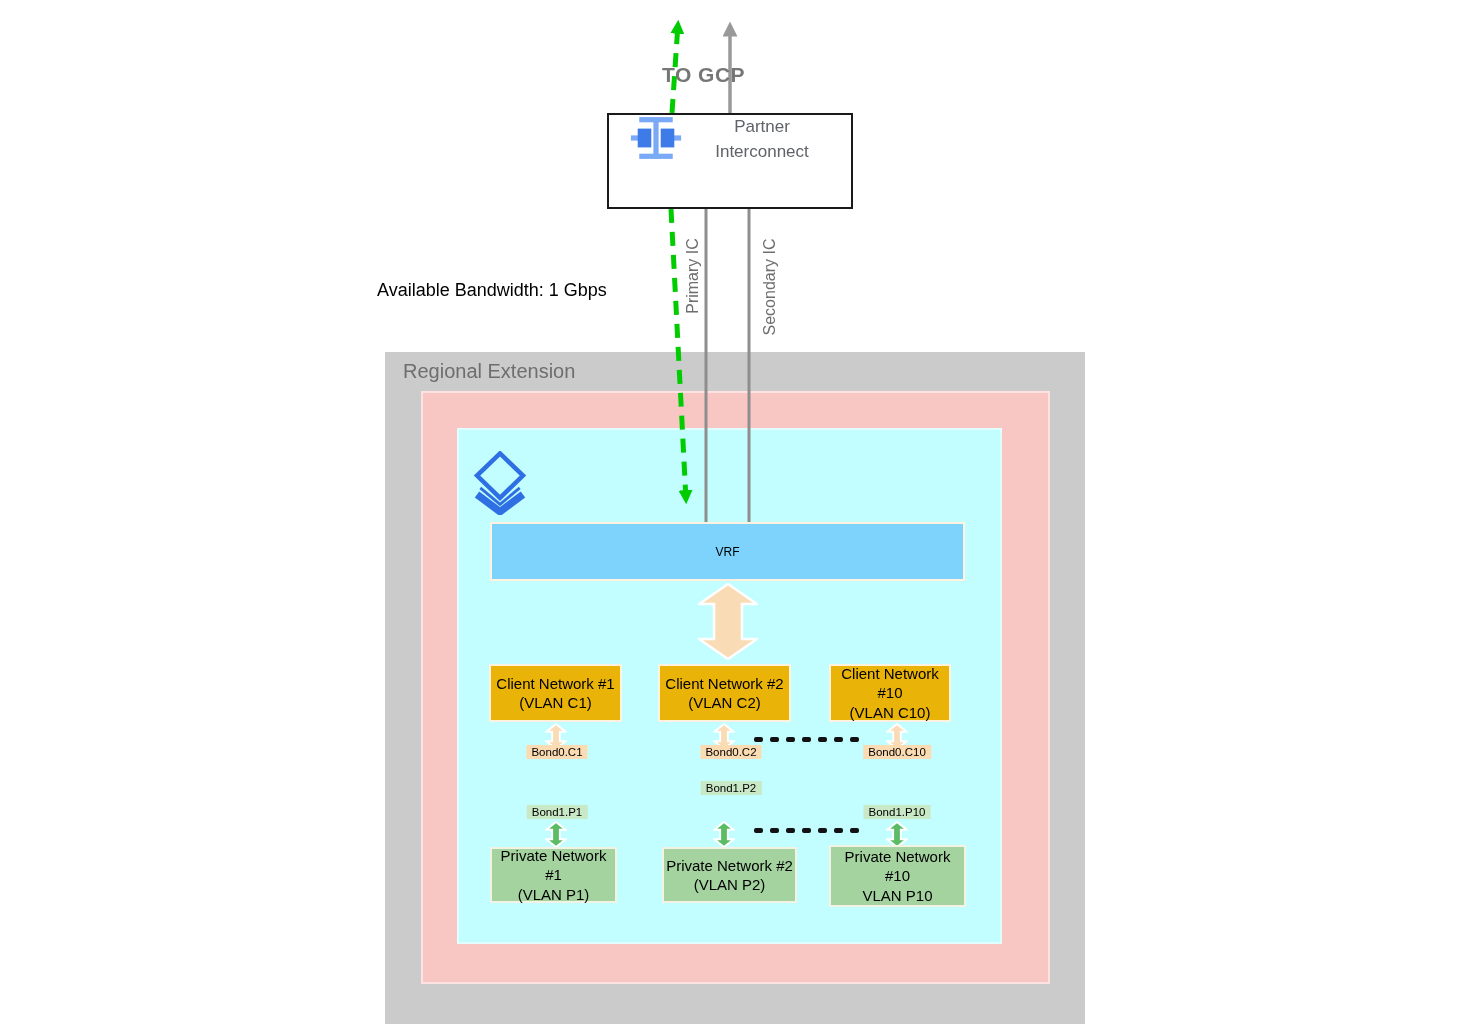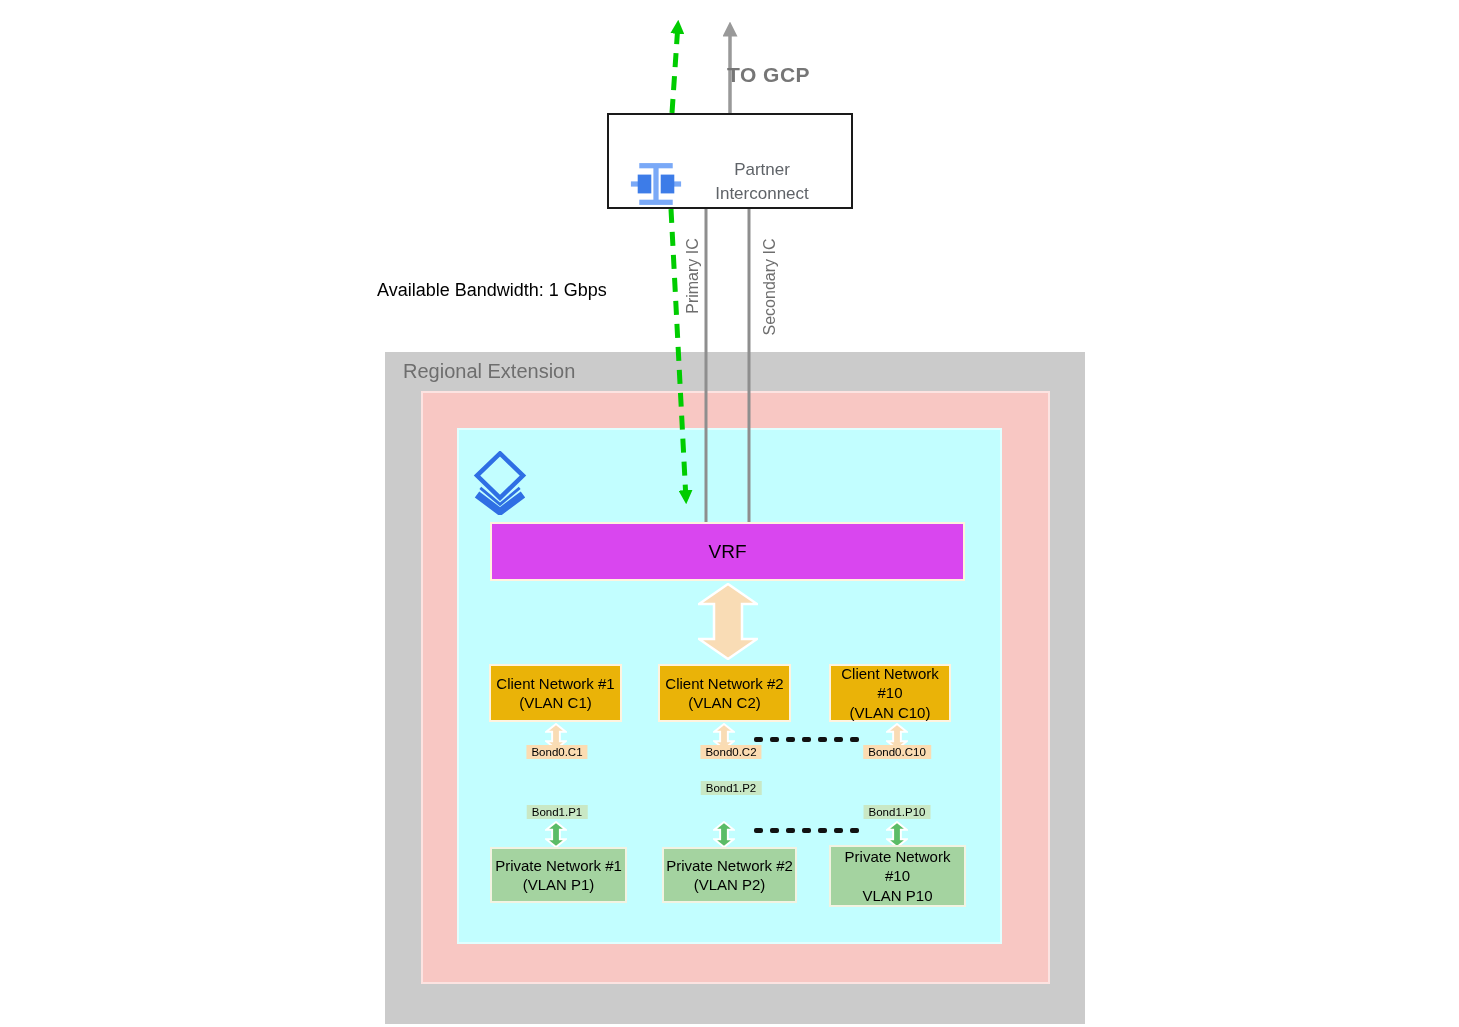--- a/index.html
+++ b/index.html
@@ -9,42 +9,42 @@
   
   .gray-container{position:absolute;left:385px;top:352px;width:700px;height:672px;background:#cbcbcb;z-index:1;}
   .pink-container{position:absolute;left:421px;top:391px;width:629px;height:593px;background:#f8c7c3;border:2px solid rgba(255,255,255,.5);box-sizing:border-box;z-index:1;}
   .cyan-container{position:absolute;left:457px;top:428px;width:545px;height:516px;background:#c2feff;border:2px solid rgba(255,255,255,.5);box-sizing:border-box;z-index:1;}
   .regional-label{position:absolute;left:403px;top:360px;font-size:20px;color:#6e6e6e;z-index:3;}
 
   
   #lines{position:absolute;left:0;top:0;width:1459px;height:1027px;z-index:2;pointer-events:none;}
 
   
-  .to-gcp{position:absolute;left:727px;top:63px;font-size:21px;font-weight:bold;color:#767676;letter-spacing:.5px;z-index:3;white-space:nowrap;}
-  .partner-box{position:absolute;left:607px;top:113px;width:246px;height:96px;background:#ffffff;border:2px solid #1a1a1a;box-sizing:border-box;z-index:3;display:flex;align-items:flex-end;}
+  .to-gcp{position:absolute;left:662px;top:63px;font-size:21px;font-weight:bold;color:#767676;letter-spacing:.5px;z-index:3;white-space:nowrap;}
+  .partner-box{position:absolute;left:607px;top:113px;width:246px;height:96px;background:#ffffff;border:2px solid #1a1a1a;box-sizing:border-box;z-index:3;display:flex;align-items:flex-start;}
   .partner-box .ic{margin-left:20px;flex:0 0 auto;display:block;}
   .partner-text{flex:1 1 auto;text-align:center;color:#5f6368;font-size:17px;line-height:1.45;margin-right:10px;}
   .vlabel{position:absolute;transform:translate(-50%,-50%) rotate(-90deg);white-space:nowrap;font-size:16px;color:#6e6e6e;z-index:3;}
   .vlabel.primary{left:693px;top:276px;}
   .vlabel.secondary{left:770px;top:287px;}
   .bandwidth{position:absolute;left:377px;top:280px;font-size:18px;color:#000;z-index:3;white-space:nowrap;}
 
   
   .layers-icon{position:absolute;left:467px;top:451px;z-index:3;}
 
   
-  .vrf-box{position:absolute;left:490px;top:522px;width:475px;height:59px;background:#d946ef;border:2px solid #fff3df;box-sizing:border-box;z-index:3;display:flex;align-items:center;justify-content:center;font-size:19px;color:#000;}
+  .vrf-box{position:absolute;left:490px;top:522px;width:475px;height:59px;background:#7dd3fc;border:2px solid #fff3df;box-sizing:border-box;z-index:3;display:flex;align-items:center;justify-content:center;font-size:12px;color:#000;}
   .big-arrow{position:absolute;left:698px;top:583px;z-index:3;}
   .net-box{position:absolute;box-sizing:border-box;z-index:3;display:flex;flex-direction:column;align-items:center;justify-content:center;text-align:center;font-size:15px;line-height:1.28;color:#000;}
   .client{background:#eab308;border:2px solid #fff3df;}
   .private{background:#a4d3a0;border:2px solid #f2f3e2;}
   .client.c1{left:489px;top:664px;width:133px;height:58px;}
   .client.c2{left:658px;top:664px;width:133px;height:58px;}
   .client.c10{left:829px;top:664px;width:122px;height:58px;}
-  .private.p1{left:490px;top:847px;width:137px;height:56px;}
+  .private.p1{left:490px;top:847px;width:127px;height:56px;}
   .private.p2{left:662px;top:847px;width:135px;height:56px;}
   .private.p10{left:829px;top:845px;width:137px;height:62px;padding:16px 8px;}
 
   .small-arrow{position:absolute;z-index:3;}
   .bond{position:absolute;transform:translateX(-50%);font-size:11.5px;color:#000;padding:1px 5px;z-index:4;white-space:nowrap;}
   .bond.client-bond{background:#fbdcb2;}
   .bond.private-bond{background:#c9e8c5;}
 
   .server-pill{position:absolute;left:490px;top:760px;width:475px;height:47px;background:#bdb7f2;border:2px solid rgba(255,255,255,.75);box-sizing:border-box;border-radius:95px/26px;z-index:3;display:flex;align-items:center;justify-content:center;font-size:19px;color:#000;}
 

